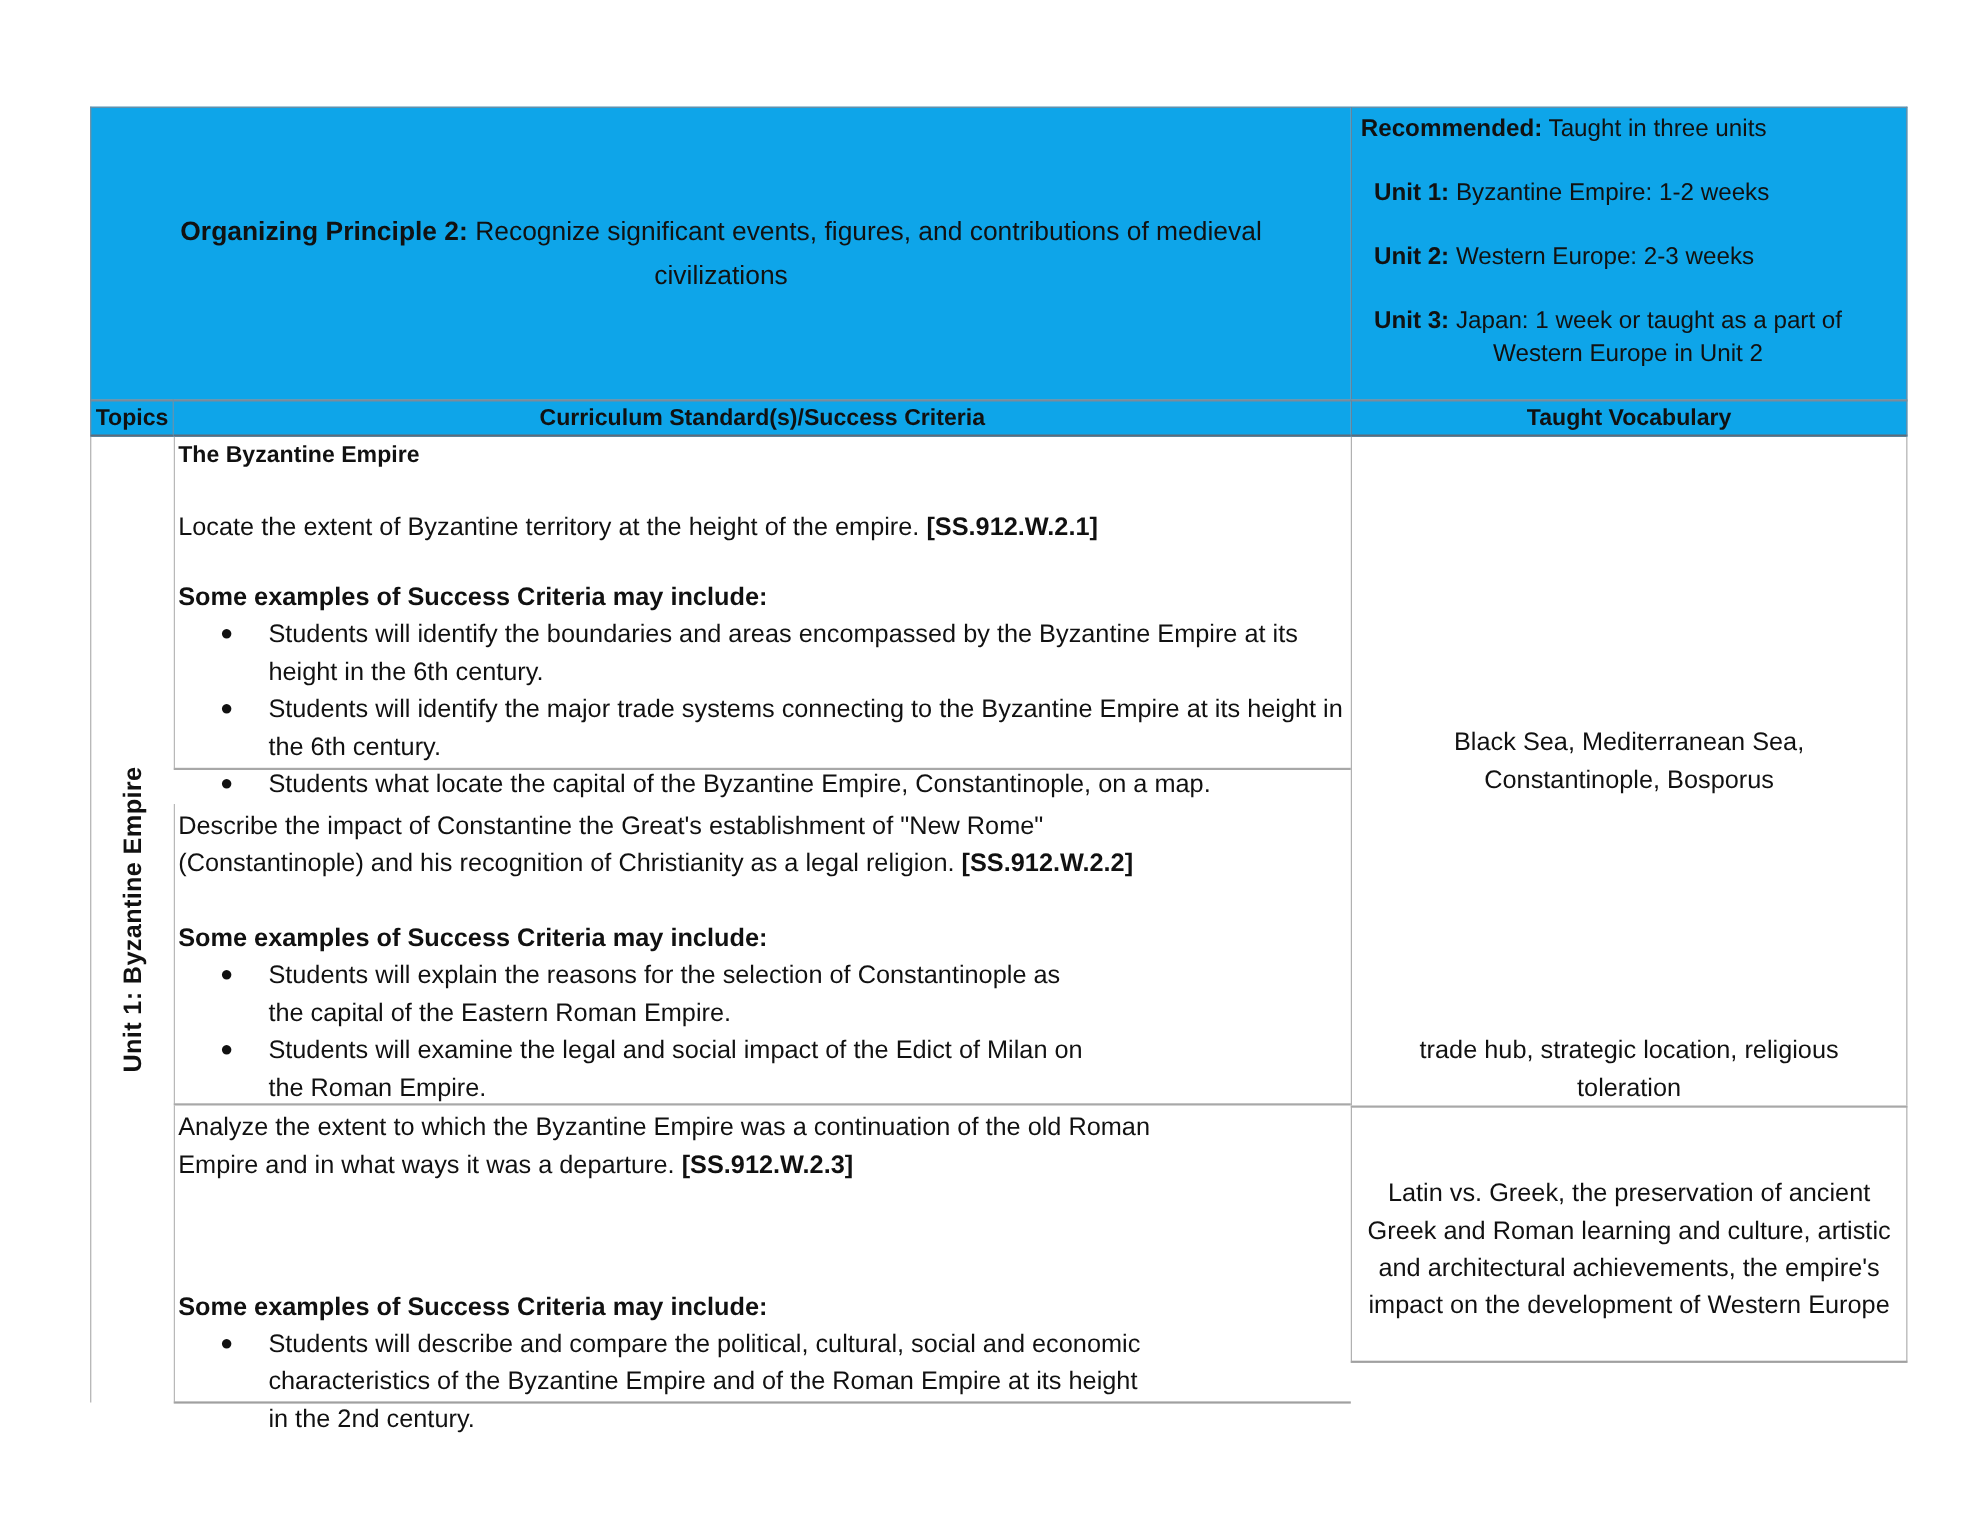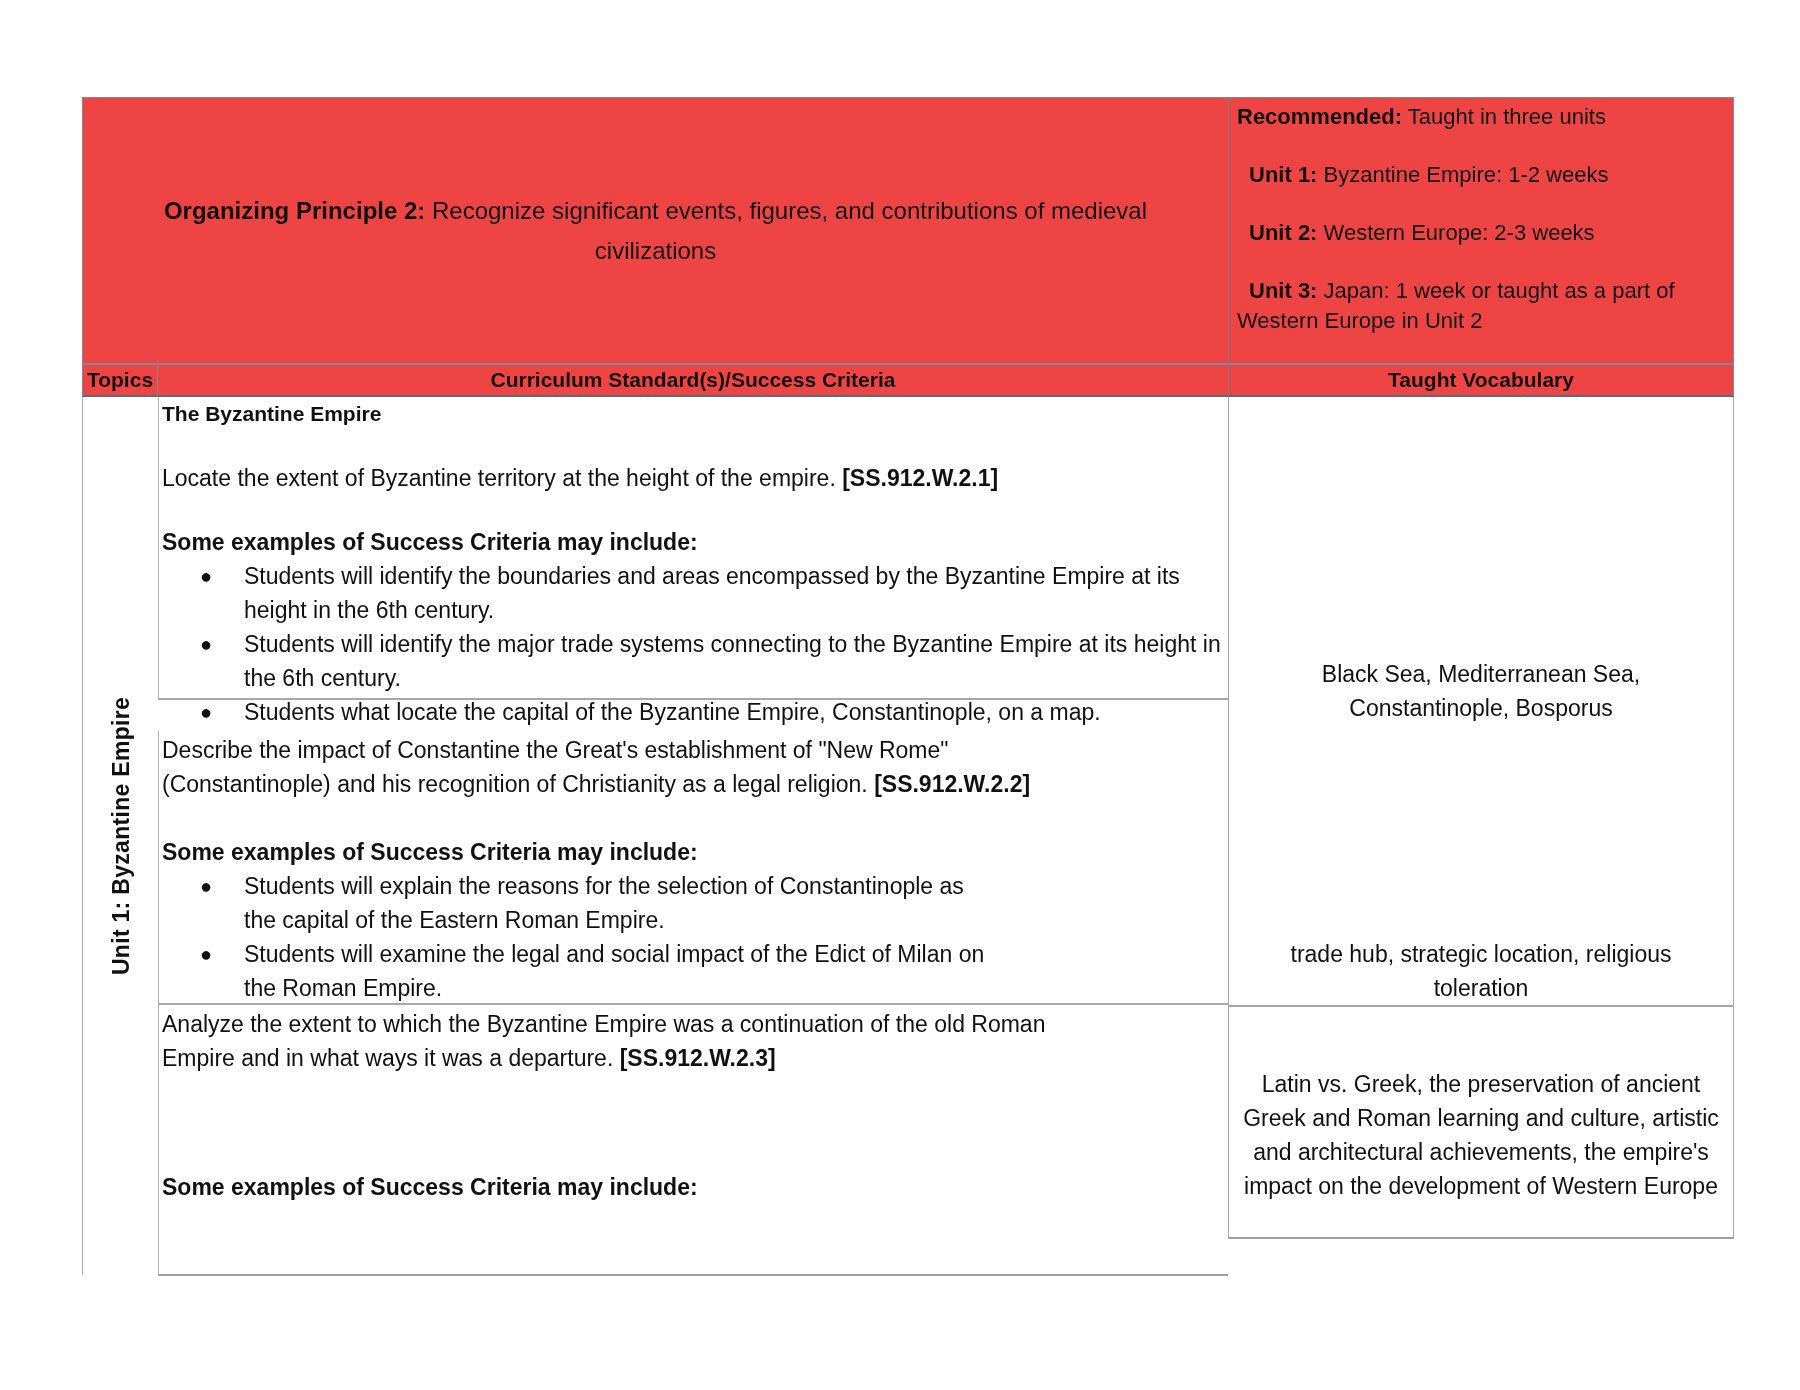--- a/index.html
+++ b/index.html
@@ -1,31 +1,31 @@
 <!DOCTYPE html>
 <html><head>
 <meta charset="utf-8">
 <style>
   html, body { margin: 0; padding: 0; background: #ffffff; }
   body { width: 1800px; height: 1390px; position: relative; overflow: hidden;
          font-family: "Liberation Sans", "DejaVu Sans", sans-serif; color: #111; }
   .abs { position: absolute; box-sizing: border-box; }
-  .hdr-bg { background: #ef4444; }
+  .hdr-bg { background: #0ea5e9; }
 
   #principle { left: 82px; top: 97px; width: 1146px; height: 266px;
     border-top: 1px solid #7d8a99; border-left: 1px solid #7d8a99;
     display: flex; align-items: center; justify-content: center; text-align: center;
     font-size: 24px; line-height: 40px; padding: 0 40px; }
   #recommended { left: 1228px; top: 97px; width: 506px; height: 266px;
     border-top: 1px solid #7d8a99; border-left: 1px solid #6e7f93; border-right: 1px solid #7d8a99;
     font-size: 22px; padding: 4px 10px 0 8px; line-height: 30px; }
   #recommended p { margin: 0 0 28px 0; }
   #recommended p.u { padding-left: 12px; }
   #recommended p.u3 { margin-bottom: 0; }
-  #recommended .cont { padding-left: 0; margin-left: -12px; display: block; }
+  #recommended .cont { padding-left: 0; margin-left: -12px; display: block; text-align: center; }
 
   .colhdr { top: 363px; height: 34px; font-weight: bold; font-size: 21px;
     display: flex; align-items: center; justify-content: center;
     border-top: 2px solid #7d8a99; border-bottom: 2px solid #5f6b79; }
   #ch-topics { left: 82px; width: 76px; border-left: 1px solid #7d8a99; border-right: 1px solid #7d8a99; }
   #ch-criteria { left: 158px; width: 1070px; }
   #ch-vocab { left: 1228px; width: 506px; border-left: 1px solid #6e7f93; border-right: 1px solid #7d8a99; }
 
   #topics-col { left: 82px; top: 397px; width: 76px; height: 878px; border-left: 1px solid #a9a9a9; }
   #unit-label { position: absolute; left: 50%; top: 50%; transform: translate(-50%,-50%) rotate(-90deg);
@@ -100,20 +100,23 @@
   <ul style="padding-right:230px">
     <li><span class="bullet"></span><span>Students will explain the reasons for the selection of Constantinople as the capital of the Eastern Roman Empire.</span></li>
     <li><span class="bullet"></span><span>Students will examine the legal and social impact of the Edict of Milan on the Roman Empire.</span></li>
   </ul>
 </div>
 
 <div class="abs crit" id="crit3">
   <p style="padding-right:180px"><span>Analyze the extent to which the Byzantine Empire was a continuation of the old Roman Empire and in what ways it was a departure. </span><span class="code">[SS.912.W.2.3]</span></p>
   <div class="gap3"></div>
   <p class="sc">Some examples of Success Criteria may include:</p>
+  <ul style="padding-right:170px">
+    <li><span class="bullet"></span><span>Students will describe and compare the political, cultural, social and economic characteristics of the Byzantine Empire and of the Roman Empire at its height in the 2nd century.</span></li>
+  </ul>
 </div>
 
 <div class="abs vocab" id="vocab1">
   <div id="vocab1col">
     <div class="inner1" style="padding:0 40px">Black Sea, Mediterranean Sea, Constantinople, Bosporus</div>
     <div style="margin-top:212px; padding:0 30px">trade hub, strategic location, religious toleration</div>
   </div>
 </div>
 <div class="abs vocab" id="vocab3">
   <div>Latin vs. Greek, the preservation of ancient Greek and Roman learning and culture, artistic and architectural achievements, the empire's impact on the development of Western Europe</div>

